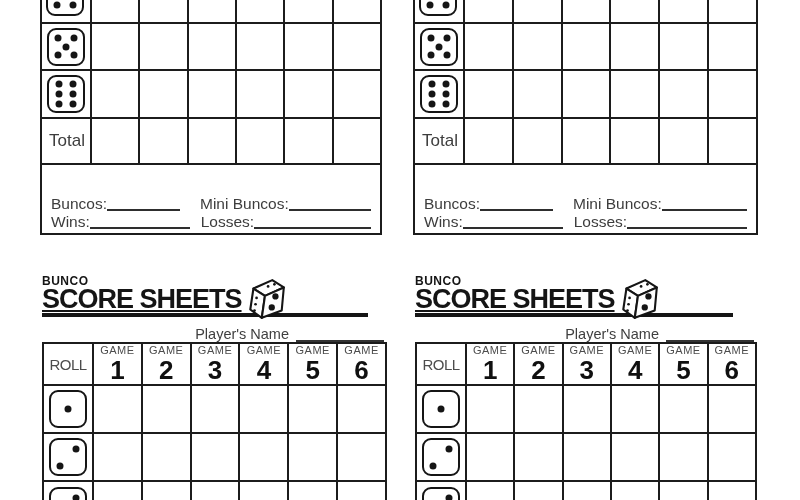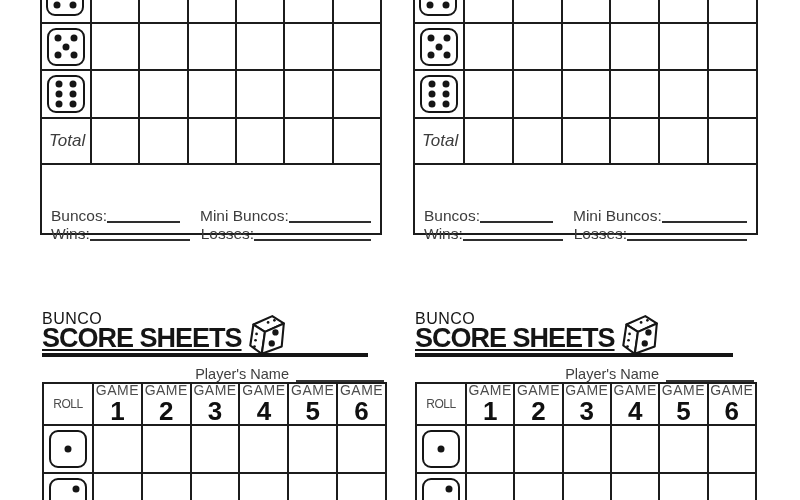--- a/index.html
+++ b/index.html
@@ -8,21 +8,21 @@
     position:relative; width:800px; height:500px; overflow:hidden;
     background:#ffffff; color:#1c1c1c;
     font-family:"Liberation Sans","DejaVu Sans",sans-serif;
   }
 
   
   .sheet-top { position:absolute; top:0; }
   .sheet-top.left  { left:40px;  width:342px; }
   .sheet-top.right { left:413px; width:345px; }
 
-  .tgrid { border-left:2px solid #1c1c1c; border-right:2px solid #1c1c1c;font-style:italic; }
+  .tgrid { border-left:2px solid #1c1c1c; border-right:2px solid #1c1c1c; }
   .trow  { display:flex; border-bottom:2px solid #1c1c1c; }
   .trow > *:not(:first-child) { border-left:2px solid #1c1c1c; }
   .cell  { flex:1 1 0; min-width:0; }
   .rollcell { flex:0 0 48px; display:flex; align-items:center; justify-content:center; position:relative; }
   .h-partial { height:24px; }
   .h47 { height:47px; }
   .h48 { height:48px; }
   .h-total { height:46px; }
   .partial { overflow:hidden; }
   .partial .die { position:absolute; left:4px; bottom:6px; }
@@ -30,50 +30,50 @@
 
   
   .die { width:38px; height:38px; background:#fff; border:2px solid #151515; border-radius:9px; position:relative; flex:0 0 auto; }
   .pip { position:absolute; width:7px; height:7px; background:#151515; border-radius:50%; transform:translate(-50%,-50%); }
   .p-tl{left:26%;top:26%} .p-tr{left:74%;top:26%} .p-bl{left:26%;top:74%} .p-br{left:74%;top:74%} .p-c{left:50%;top:50%}
   .p-l1{left:30%;top:22%} .p-l2{left:30%;top:50%} .p-l3{left:30%;top:78%}
   .p-r1{left:70%;top:22%} .p-r2{left:70%;top:50%} .p-r3{left:70%;top:78%}
 
   
   .tfooter { border:2px solid #1c1c1c; border-top:0; height:70px;
-             display:flex; flex-direction:column; justify-content:space-between; padding:2px 9px; }
+             display:flex; flex-direction:column; justify-content:flex-end; padding:2px 9px; }
   .fl { display:flex; align-items:flex-end; font-size:15.5px; color:#3d3d3d; }
   .uline { border-bottom:2px solid #2e2e2e; margin-bottom:2px; }
   .u73 { width:73px; } .u100 { width:100px; } .ugrow { flex:1 1 0; }
   .fgap1 { margin-left:20px;margin-top:40px; } .fgap2 { margin-left:11px; }
 
   
   .sheet-bot { position:absolute; top:276px; }
   .sheet-bot.left  { left:42px;  width:345px; }
   .sheet-bot.right { left:415px; width:342px; }
 
   .thead { position:relative; }
-  .t-small { font-size:16px; font-weight:400; letter-spacing:.5px; line-height:.9; color:#151515;margin-top:36px; }
+  .t-small { font-size:12px; font-weight:700; letter-spacing:.5px; line-height:.9; color:#151515; }
   .t-big   { font-size:27px; font-weight:700; letter-spacing:-1px; line-height:.8; margin-top:2px; color:#151515; white-space:nowrap;text-decoration:underline; }
   .trule   { height:4px; background:#151515; margin-top:3px; width:326px; }
   .sheet-bot.right .trule { width:318px; }
   .tdie { position:absolute; left:203px; top:1px; width:42px; height:44px; }
 
   .prow { display:flex; justify-content:flex-end; align-items:flex-end;
           margin-top:8px; padding-right:3px; height:17px; font-size:14.5px; color:#3f3f3f; }
   .puline { width:88px; border-bottom:2px solid #333333; margin-left:7px; align-self:stretch; }
 
   .bgrid { border:2px solid #1c1c1c; }
   .brow  { display:flex; border-bottom:2px solid #1c1c1c; }
   .brow:last-child { border-bottom:0; }
   .brow > *:not(:first-child) { border-left:2px solid #1c1c1c; }
   .bhead { height:42px; }
-  .rolltext { font-size:12px; letter-spacing:-.5px; color:#4c4c4c; }
+  .rolltext { font-size:15px; letter-spacing:-.5px; color:#4c4c4c; }
   .gcell { flex:1 1 0; min-width:0; display:flex; flex-direction:column; align-items:center; justify-content:center; gap:1px; }
-  .glabel { font-size:14px; letter-spacing:.5px; color:#4c4c4c; line-height:1; }
+  .glabel { font-size:11px; letter-spacing:.5px; color:#4c4c4c; line-height:1; }
   .gnum   { font-size:26px; font-weight:700; color:#101010; line-height:1; }
 </style>
 </head>
 <body>
 
 <div class="page">
 
   <section class="sheet-top left">
     <div class="tgrid">
       <div class="trow h-partial">

